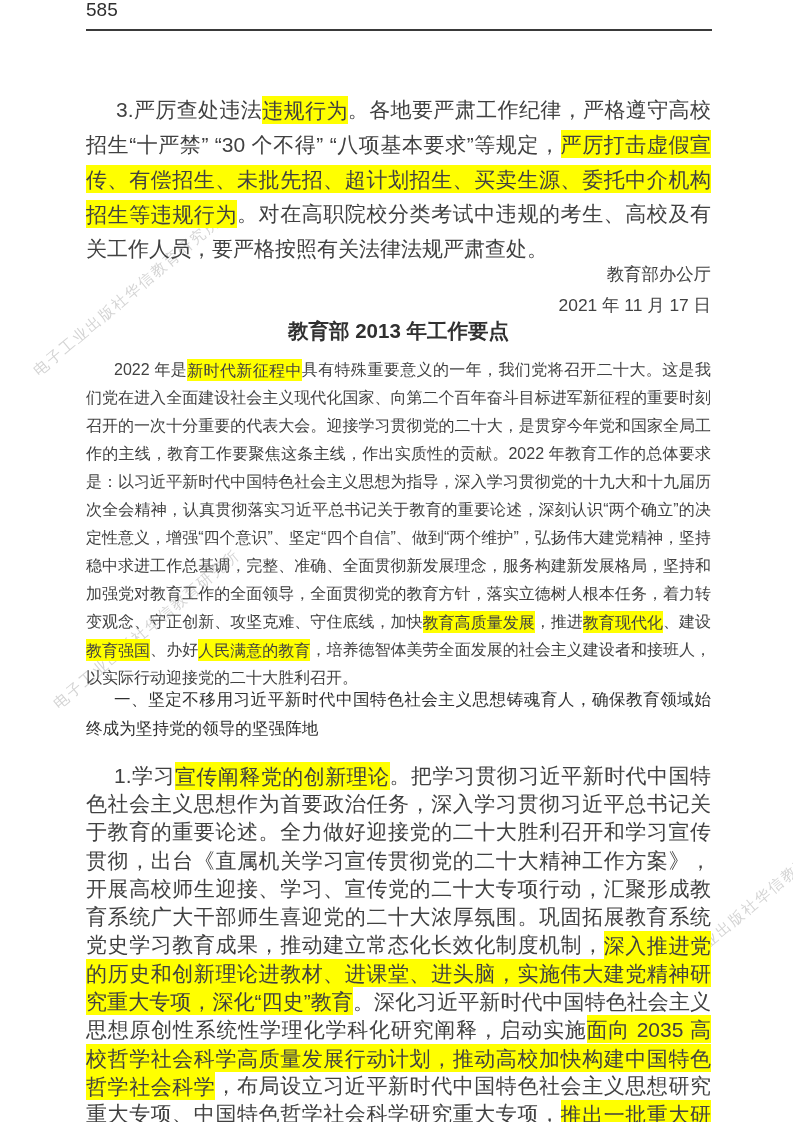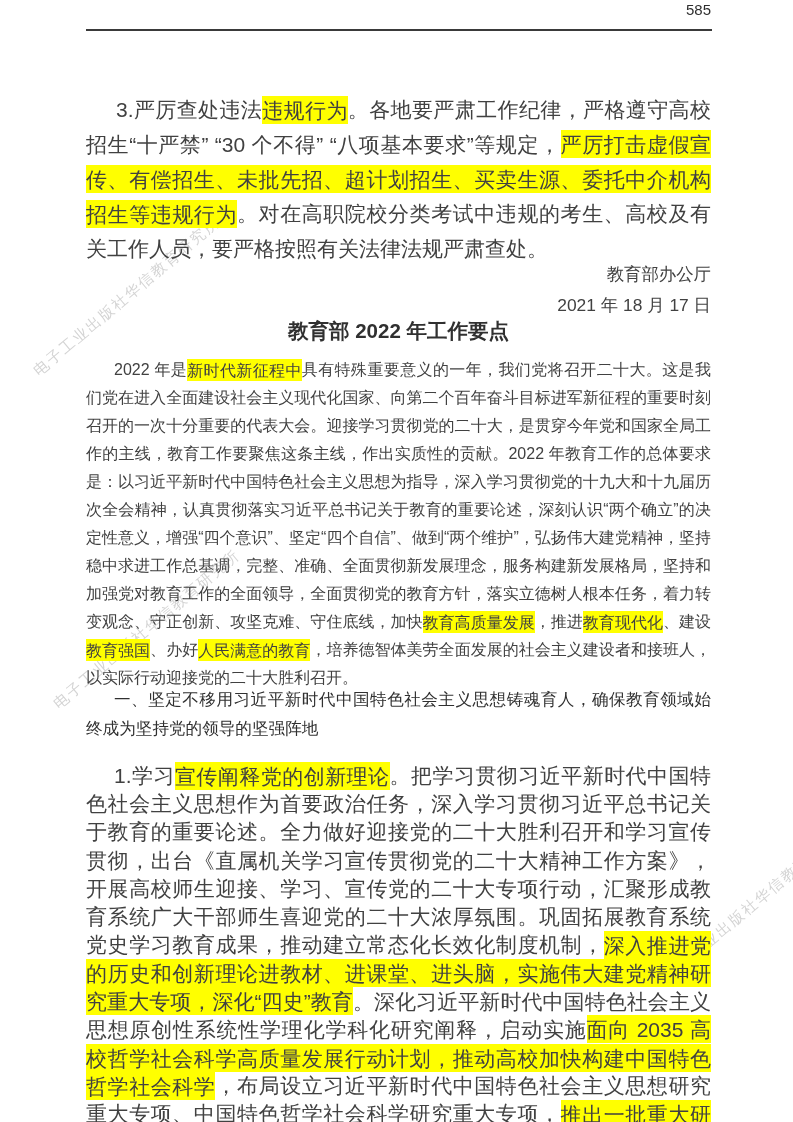--- a/index.html
+++ b/index.html
@@ -15,22 +15,21 @@
   .abs { position: absolute; }
   .content-col { left: 86px; width: 625px; }
   .para {
     text-align: justify;
     text-justify: inter-character;
     word-break: break-all;
     overflow-wrap: anywhere;
   }
   #page-number-row {
     top: 1px;
-    text-align: right;
-    font-size: 15px;
+    font-size: 19px;
     line-height: 17px;
     color: var(--page_number, #2f2f2f);
     padding-right: 2px;
   }
   #header-rule {
     top: 29px;
     left: 86px;
     width: 626px;
     height: 2px;
     background: var(--rule, #3a3a3a);
@@ -119,23 +118,23 @@
   <div class="layer">
 
     <div class="abs content-col" id="page-number-row">585</div>
 
     <div class="abs" id="header-rule"></div>
 
     <div class="abs content-col para" id="closing-paragraph"><span>3.严厉查处违法</span><span class="hl">违规行为</span><span>。各地要严肃工作纪律，严格遵守高校招生“十严禁” “30 个不得” “八项基本要求”等规定，</span><span class="hl">严厉打击虚假宣传、有偿招生、未批先招、超计划招生、买卖生源、委托中介机构招生等违规行为</span><span>。对在高职院校分类考试中违规的考生、高校及有关工作人员，要严格按照有关法律法规严肃查处。</span></div>
 
     <div class="abs content-col" id="issuer-signature">教育部办公厅</div>
 
-    <div class="abs content-col" id="issue-date">2021 年 18 月 17 日</div>
+    <div class="abs content-col" id="issue-date">2021 年 11 月 17 日</div>
 
-    <div class="abs content-col" id="document-title">教育部 2022 年工作要点</div>
+    <div class="abs content-col" id="document-title">教育部 2013 年工作要点</div>
 
     <div class="abs content-col para" id="intro-paragraph"><span>2022 年是</span><span class="hl">新时代新征程中</span><span>具有特殊重要意义的一年，我们党将召开二十大。这是我们党在进入全面建设社会主义现代化国家、向第二个百年奋斗目标进军新征程的重要时刻召开的一次十分重要的代表大会。迎接学习贯彻党的二十大，是贯穿今年党和国家全局工作的主线，教育工作要聚焦这条主线，作出实质性的贡献。2022 年教育工作的总体要求是：以习近平新时代中国特色社会主义思想为指导，深入学习贯彻党的十九大和十九届历次全会精神，认真贯彻落实习近平总书记关于教育的重要论述，深刻认识“两个确立”的决定性意义，增强“四个意识”、坚定“四个自信”、做到“两个维护”，弘扬伟大建党精神，坚持稳中求进工作总基调，完整、准确、全面贯彻新发展理念，服务构建新发展格局，坚持和加强党对教育工作的全面领导，全面贯彻党的教育方针，落实立德树人根本任务，着力转变观念、守正创新、攻坚克难、守住底线，加快</span><span class="hl">教育高质量发展</span><span>，推进</span><span class="hl">教育现代化</span><span>、建设</span><span class="hl">教育强国</span><span>、办好</span><span class="hl">人民满意的教育</span><span>，培养德智体美劳全面发展的社会主义建设者和接班人，以实际行动迎接党的二十大胜利召开。</span></div>
 
     <div class="abs content-col" id="section-heading">一、坚定不移用习近平新时代中国特色社会主义思想铸魂育人，确保教育领域始终成为坚持党的领导的坚强阵地</div>
 
     <div class="abs content-col para" id="section-item-paragraph"><span>1.学习</span><span class="hl">宣传阐释党的创新理论</span><span>。把学习贯彻习近平新时代中国特色社会主义思想作为首要政治任务，深入学习贯彻习近平总书记关于教育的重要论述。全力做好迎接党的二十大胜利召开和学习宣传贯彻，出台《直属机关学习宣传贯彻党的二十大精神工作方案》，开展高校师生迎接、学习、宣传党的二十大专项行动，汇聚形成教育系统广大干部师生喜迎党的二十大浓厚氛围。巩固拓展教育系统党史学习教育成果，推动建立常态化长效化制度机制，</span><span class="hl">深入推进党的历史和创新理论进教材、进课堂、进头脑，实施伟大建党精神研究重大专项，深化“四史”教育</span><span>。深化习近平新时代中国特色社会主义思想原创性系统性学理化学科化研究阐释，启动实施</span><span class="hl">面向 2035 高校哲学社会科学高质量发展行动计划，推动高校加快构建中国特色哲学社会科学</span><span>，布局设立习近平新时代中国特色社会主义思想研究重大专项、中国特色哲学社会科学研究重大专项，</span><span class="hl">推出一批重大研究成果，推进教育系统习近平新时代中国特色社会主义思想研究中心（院）建设。</span></div>
 
   </div>
 </div>
 

